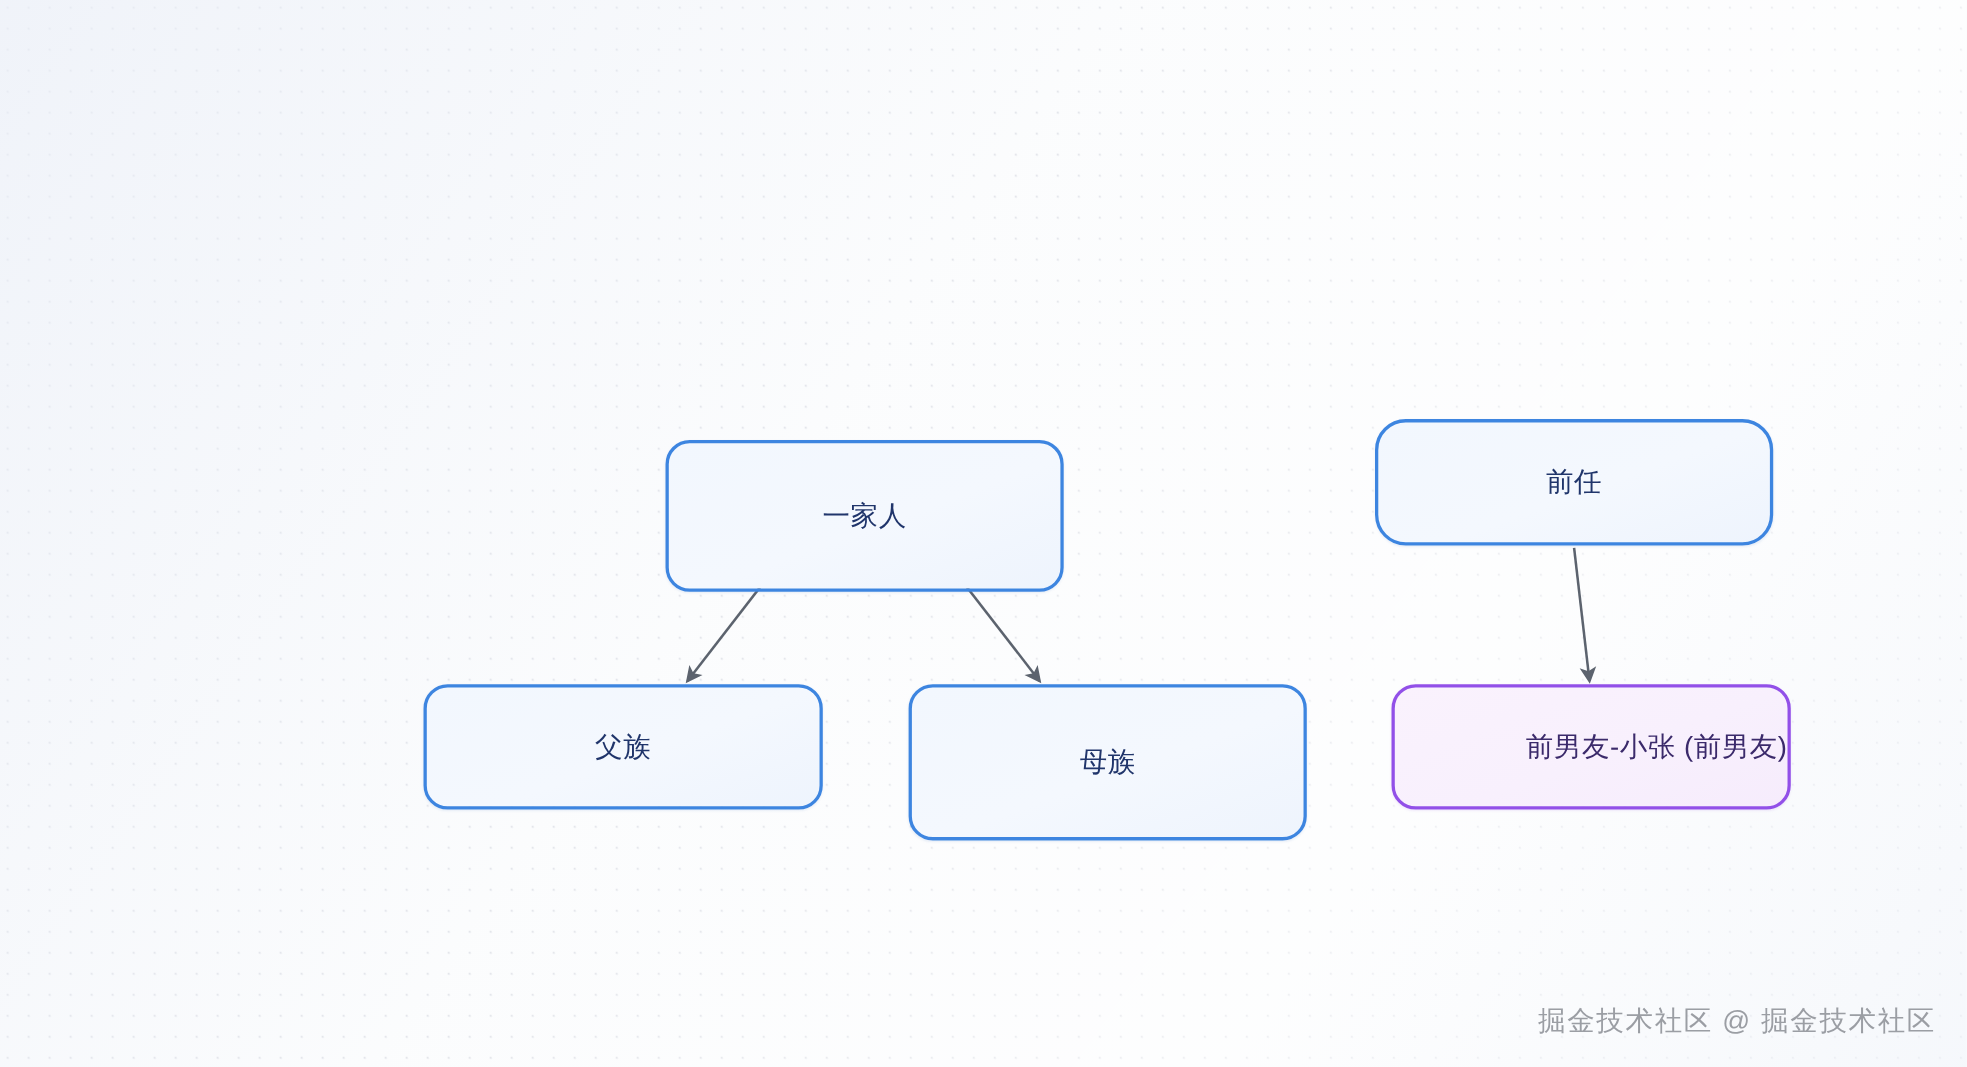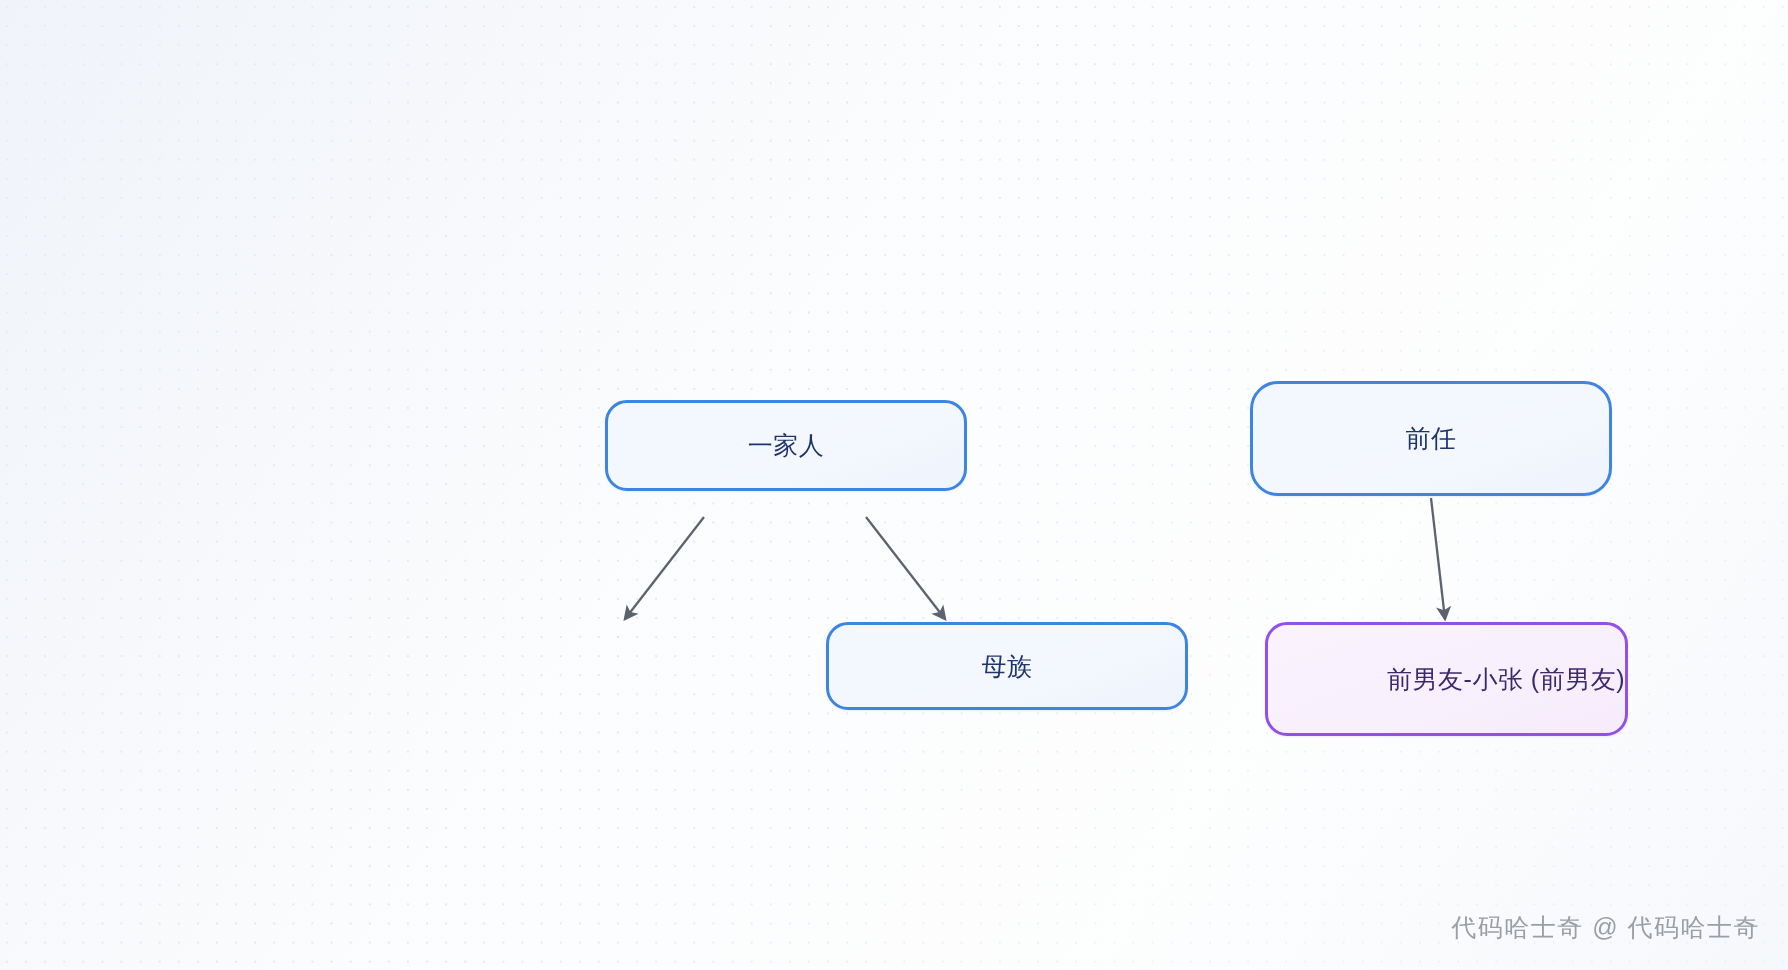--- a/index.html
+++ b/index.html
@@ -110,32 +110,35 @@
 
     <g>
       <path d="M 866 517 L 945 619" fill="none" stroke="#5c636e" stroke-width="2.3" marker-end="url(#arrow-gray)"></path>
     </g>
 
     <g>
       <path d="M 1431 498 L 1445 619" fill="none" stroke="#5c636e" stroke-width="2.3" marker-end="url(#arrow-gray)"></path>
     </g>
   </svg>
 
-  <div class="node node-blue" style="left:605px; top:400px; width:362px; height:91px;">
+  <div class="node node-blue" style="left:605px; top:400px; width:362px; height:138px;">
     <span class="node-label">一家人</span>
   </div>
 
+  <div class="node node-blue" style="left:385px; top:622px; width:363px; height:114px;">
+    <span class="node-label">父族</span>
+  </div>
 
-  <div class="node node-blue" style="left:826px; top:622px; width:362px; height:88px;">
+  <div class="node node-blue" style="left:826px; top:622px; width:362px; height:142px;">
     <span class="node-label">母族</span>
   </div>
 
   <div class="node node-blue" style="left:1250px; top:381px; width:362px; height:115px;border-radius:28px;">
     <span class="node-label">前任</span>
   </div>
 
   <div class="node node-purple" style="left:1265px; top:622px; width:363px; height:114px;justify-content:flex-end;">
     <span class="node-label">前男友-小张 (前男友)</span>
   </div>
 
-  <div id="watermark">代码哈士奇 @ 代码哈士奇</div>
+  <div id="watermark">掘金技术社区 @ 掘金技术社区</div>
 
 </div>
 
 </body></html>

